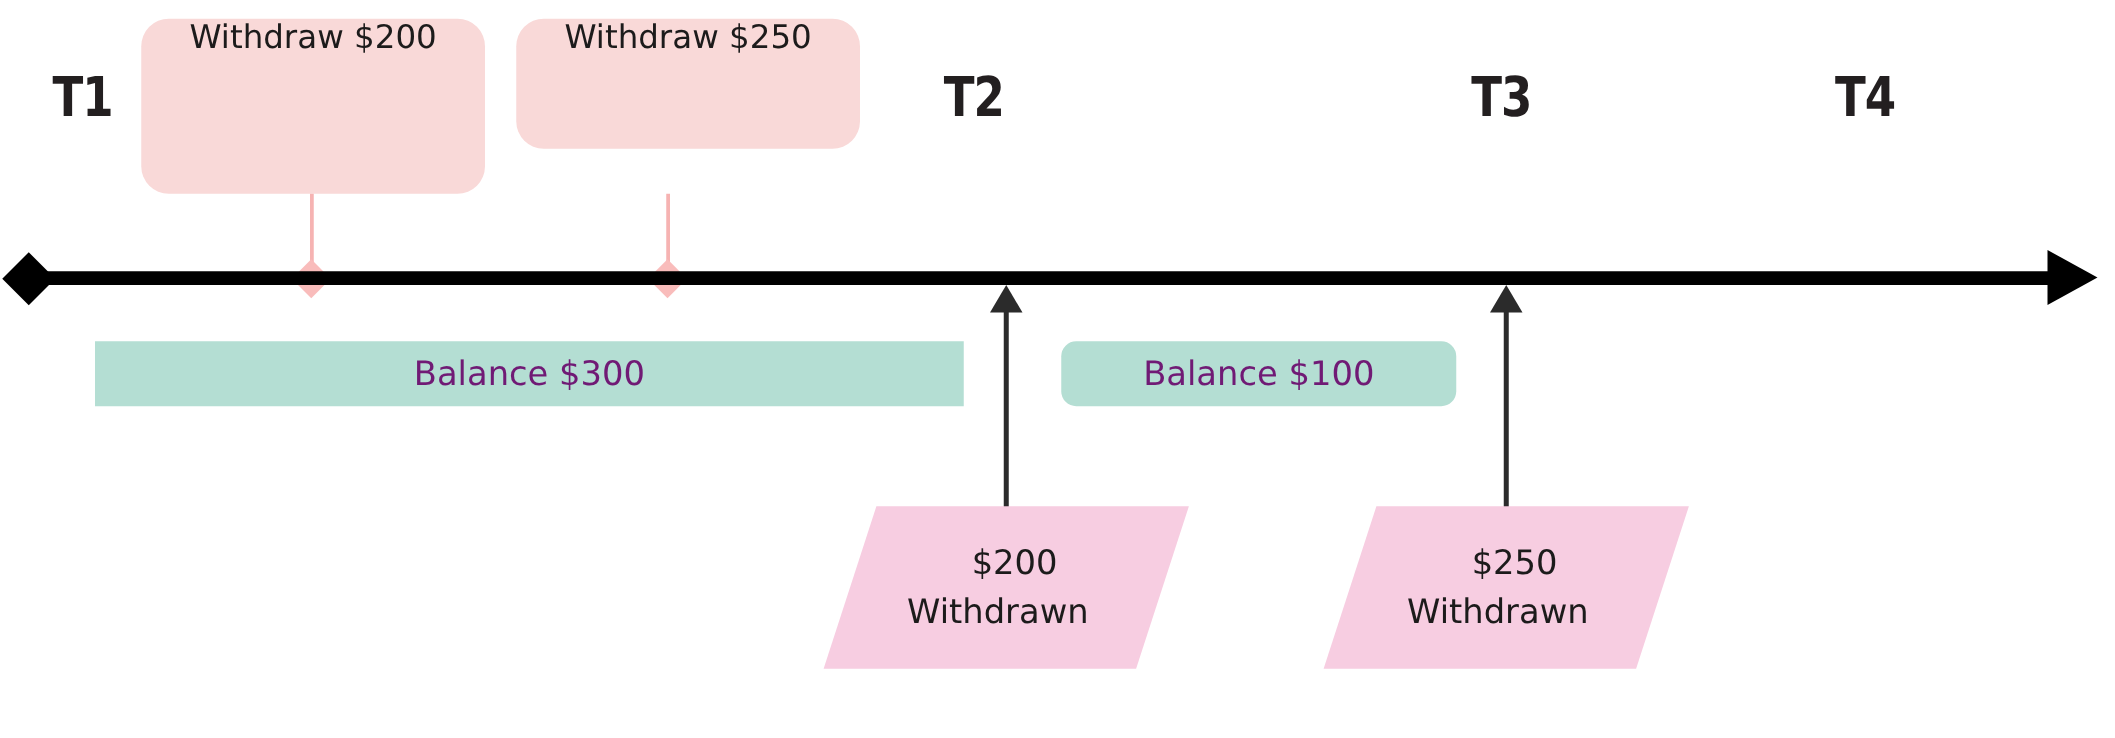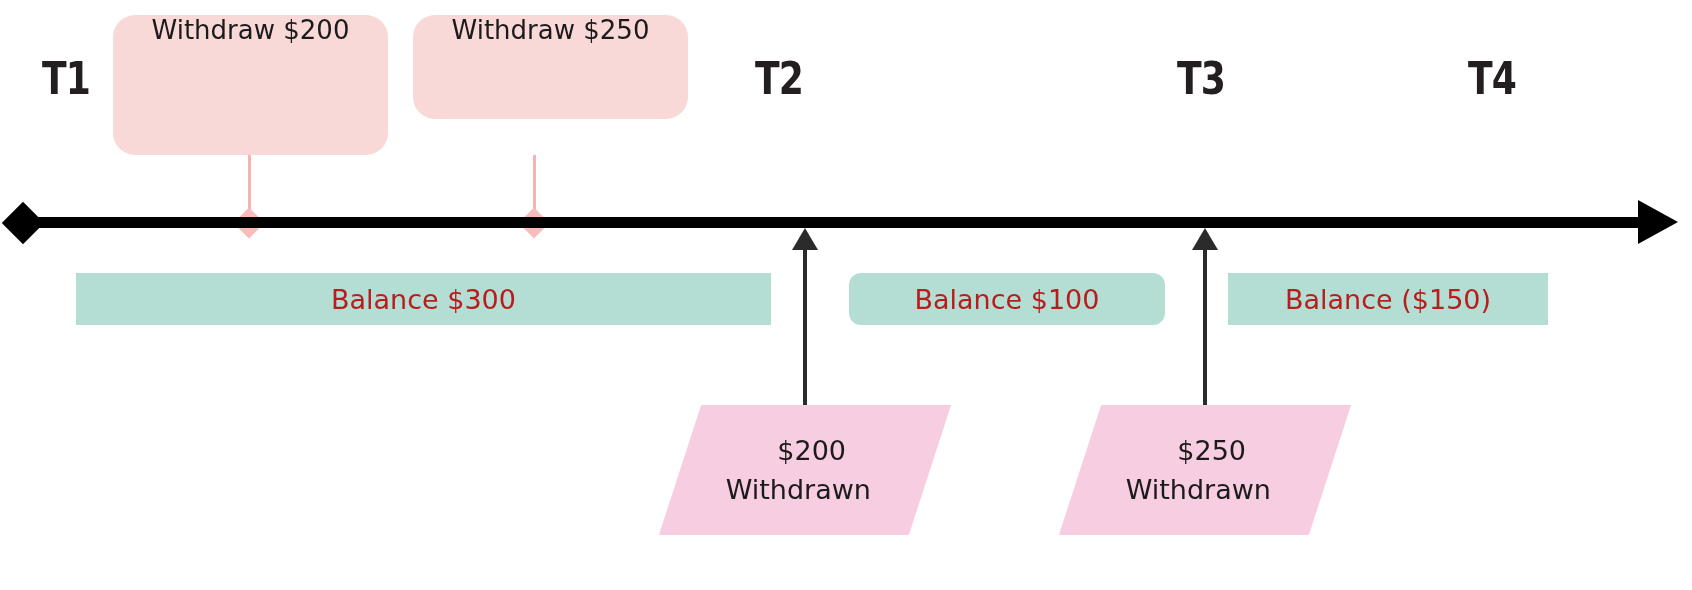--- a/index.html
+++ b/index.html
@@ -91,21 +91,21 @@
   .balance-bar {
     position: absolute;
     background: #b4ded3;
     display: flex;
     align-items: center;
     justify-content: center;
     box-sizing: border-box;
   }
   .balance-bar-label {
     font-size: 27px;
-    color: #b91c1c;
+    color: #701a75;
     white-space: nowrap;
   }
 
   
   .callout {
     position: absolute;
     background: #f7cde1;
     display: flex;
     flex-direction: column;
     align-items: center;
@@ -162,23 +162,20 @@
   <div class="axis-start-diamond" style="left:8px; top:208px;"></div>
   <div class="axis-line" style="left:22px; top:217px; width:1618px;"></div>
   <div class="axis-arrowhead" style="left:1638px; top:200px;"></div>
 
   <div class="balance-bar" style="left:76px; top:273px; width:695px; height:52px;">
     <span class="balance-bar-label">Balance $300</span>
   </div>
   <div class="balance-bar" style="left:849px; top:273px; width:316px; height:52px;border-radius:12px;">
     <span class="balance-bar-label">Balance $100</span>
   </div>
-  <div class="balance-bar" style="left:1228px; top:273px; width:320px; height:52px;">
-    <span class="balance-bar-label">Balance ($150)</span>
-  </div>
 
   <div class="callout-arrow-head" style="left:792px; top:228px;"></div>
   <div class="callout-arrow-shaft" style="left:803px; top:248px; height:160px;"></div>
   <div class="callout" style="left:680px; top:405px; width:250px; height:130px;">
     <div class="callout-text">$200</div>
     <div class="callout-text">Withdrawn</div>
   </div>
 
   <div class="callout-arrow-head" style="left:1192px; top:228px;"></div>
   <div class="callout-arrow-shaft" style="left:1203px; top:248px; height:160px;"></div>

